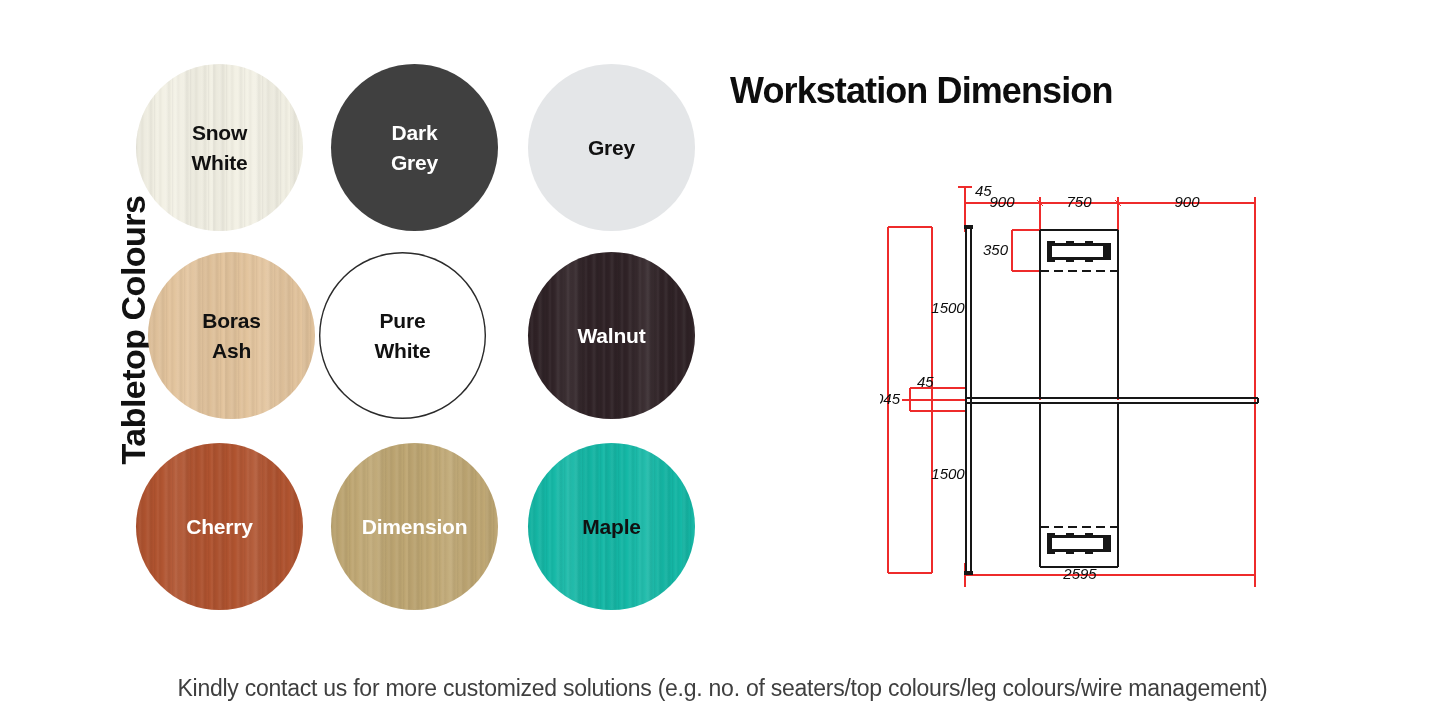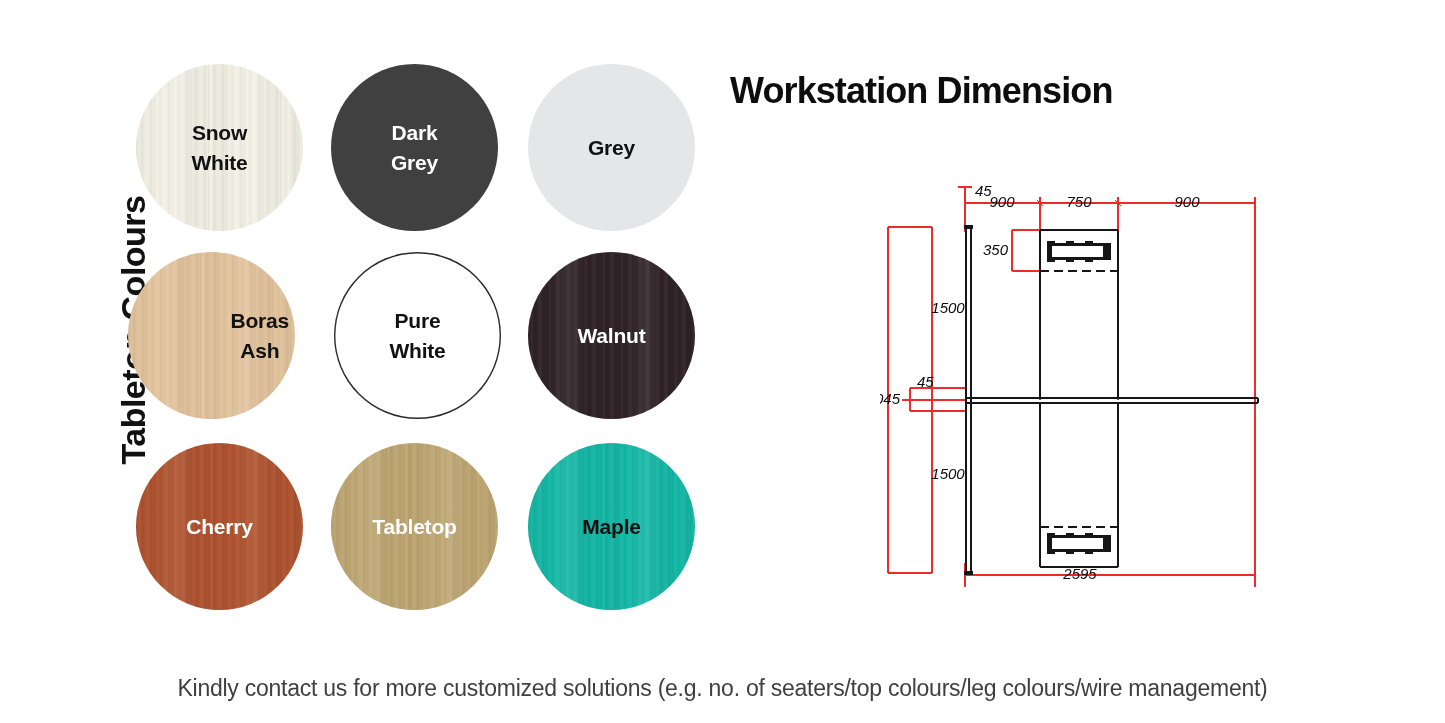--- a/index.html
+++ b/index.html
@@ -96,22 +96,22 @@
       rgba(0,0,0,0.00) 23px,
       rgba(255,255,255,0.07) 41px,
       rgba(0,0,0,0.03) 58px,
       rgba(0,0,0,0.00) 77px
     );
   }
   
   .cell-0-0 { left: 8px;   top: 4px;   }
   .cell-0-1 { left: 203px; top: 4px;   }
   .cell-0-2 { left: 400px; top: 4px;   }
-  .cell-1-0 { left: 0;   top: 192px; justify-content: flex-end; }
-  .cell-1-1 { left: 206px; top: 192px; }
+  .cell-1-0 { left: 20px;   top: 192px; }
+  .cell-1-1 { left: 191px; top: 192px; }
   .cell-1-2 { left: 400px; top: 192px; }
   .cell-2-0 { left: 8px;   top: 383px; }
   .cell-2-1 { left: 203px; top: 383px; }
   .cell-2-2 { left: 400px; top: 383px; }
 
   
   #right-panel {
     position: absolute;
     left: 730px; top: 0;
     width: 715px; height: 660px;
@@ -172,21 +172,21 @@
       <div class="swatch cell-1-1" style="background: rgb(255, 255, 255); color: rgb(17, 17, 17); box-shadow: rgb(42, 42, 42) 0px 0px 0px 1.4px inset;">
         <span class="swatch-label">Pure<br>White</span>
       </div>
       <div class="swatch cell-2-0 grain" style="background: rgb(176, 83, 47); color: rgb(255, 255, 255);">
         <span class="swatch-label">Cherry</span>
       </div>
       <div class="swatch cell-1-2 grain" style="background: rgb(47, 34, 38); color: rgb(255, 255, 255);">
         <span class="swatch-label">Walnut</span>
       </div>
       <div class="swatch cell-2-1 grain" style="background: rgb(191, 167, 115); color: rgb(255, 255, 255);">
-        <span class="swatch-label">Tabletop</span>
+        <span class="swatch-label">Dimension</span>
       </div>
       <div class="swatch cell-2-2 grain" style="background: #14b8a6; color: rgb(17, 17, 17);">
         <span class="swatch-label">Maple</span>
       </div>
     </div>
 </div>
 
 <div id="right-panel">
 
   <div id="workstation-title">Workstation Dimension</div>

